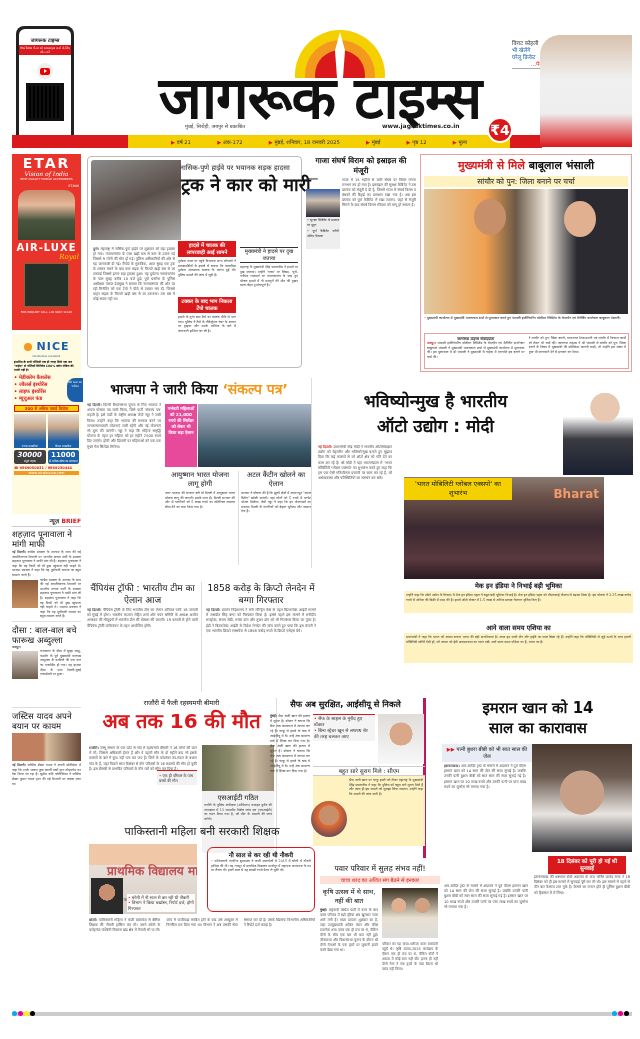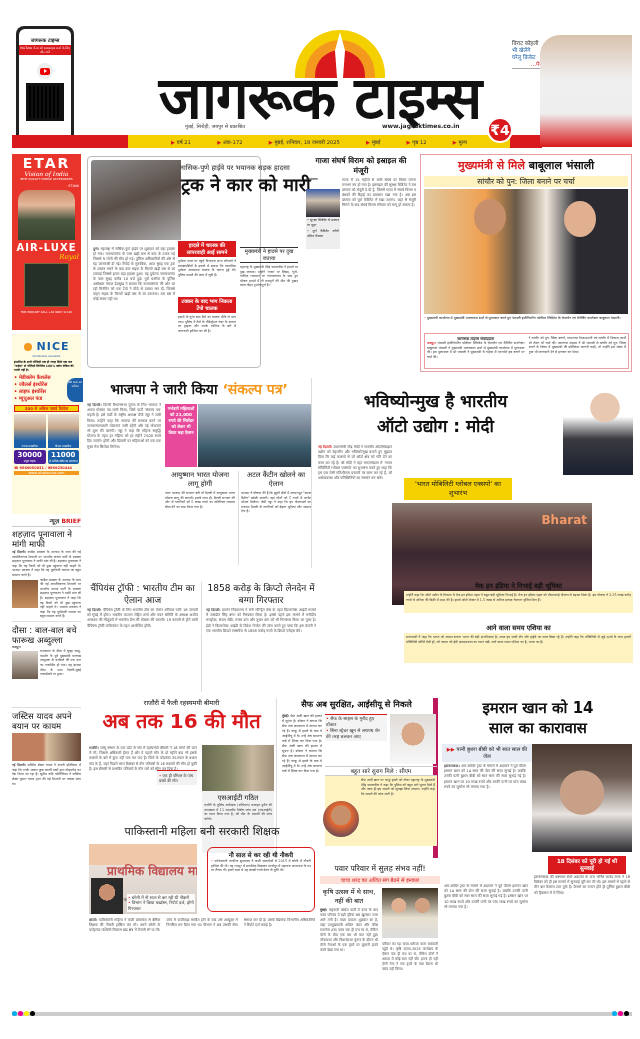--- a/index.html
+++ b/index.html
@@ -96,21 +96,21 @@
   <div style="background:#f5d000;border:1px solid #d9191c;color:#d9191c;font-size:4px;font-weight:bold;text-align:center;margin-top:3px;">300 से अधिक एवार्ड विजेता</div>
   <div style="display:flex;gap:2px;margin-top:2px;">
     <div style="flex:1;height:34px;background:linear-gradient(180deg,#e8e0d5 0,#c9a88a 40%,#1b5fa8 80%);font-size:2.5px;color:#fff;display:flex;align-items:flex-end;justify-content:center;">
         <span>गणपत लाखानिया</span>
       </div>
     <div style="flex:1;height:34px;background:linear-gradient(180deg,#e8e0d5 0,#c9a88a 40%,#1b5fa8 80%);font-size:2.5px;color:#fff;display:flex;align-items:flex-end;justify-content:center;">
         <span>विशाल लाखानिया</span>
       </div>
   </div>
   <div style="display:flex;gap:2px;margin-top:2px;">
-    <div style="flex:1;background:#4c1d95;color:#fff;text-align:center;border-radius:2px;padding:1px;">
+    <div style="flex:1;background:#404040;color:#fff;text-align:center;border-radius:2px;padding:1px;font-style:italic;">
       <div style="font-size:7px;font-weight:bold;">30000</div>
       <div style="font-size:2.8px;">संतुष्ट ग्राहक</div>
     </div>
     <div style="flex:1;background:#1b5fa8;color:#fff;text-align:center;border-radius:2px;padding:1px;">
       <div style="font-size:7px;font-weight:bold;">11000</div>
       <div style="font-size:2.8px;">से अधिक क्लेम का समाधान</div>
     </div>
   </div>
   <div style="font-size:3.5px;color:#d9191c;font-weight:bold;margin-top:2px;">☎ <span>9869050031 / 9869230444</span></div>
   <div style="background:#f39a1e;color:#fff;font-size:3.5px;text-align:center;margin-top:1px;">www.niceinsure.com</div>
@@ -134,21 +134,21 @@
     <div class="tiny" style="height:55px;overflow:hidden;">राजस्थान के दौसा में सुबह जम्मू-कश्मीर के पूर्व मुख्यमंत्री फारूख अब्दुल्ला के काफिले की एक कार का एक्सीडेंट हो गया। यह हादसा दौसा के पास दिल्ली-मुंबई एक्सप्रेसवे पर हुआ।</div>
   </div>
   <div class="sep" style="height:1px;margin:3px 0;"></div>
   <div>
     <div style="font-size:8.5px;line-height:10px;color:#111;">जस्टिस यादव अपने बयान पर कायम</div>
     <div style="width:69px;height:28px;background:linear-gradient(90deg,#c08060 0,#c08060 45%,#d9c0a0 50%,#6a4a3a 100%);margin:2px 0;"></div>
     <div class="tiny" style="height:62px;overflow:hidden;"><b>नई दिल्ली।</b> <span>जस्टिस शेखर यादव ने अपनी प्रतिक्रिया में कहा कि उनके भाषण कुछ स्वार्थी तत्वों द्वारा तोड़मरोड़ कर पेश किया जा रहा है। सुप्रीम कोर्ट कॉलेजियम ने जस्टिस शेखर कुमार यादव द्वारा की गई टिप्पणी पर जवाब मांगा था।</span></div>
   </div>
 </div>
 
-<div class="abs box" style="left:87px;top:156px;width:174px;height:212px;">
+<div class="abs box" style="left:87px;top:156px;width:215px;height:212px;">
   <div class="abs photo" style="left:3px;top:3px;width:90px;height:80px;background:linear-gradient(160deg,#8a8a8a,#5a4e48 50%,#aaa);border-radius:3px 0 0 0;"></div>
   <div class="abs" style="left:92px;top:6px;font-size:7px;color:#222;white-space:nowrap;">नासिक-पुणे हाईवे पर भयानक सड़क हादसा</div>
   <div class="abs hl" style="left:93px;top:17px;width:125px;font-size:18px;line-height:22px;white-space:nowrap;">ट्रक ने कार को मारी</div>
   <div class="abs tiny" style="left:5px;top:90px;width:82px;height:118px;overflow:hidden;font-size:3.6px;line-height:5px;"><b>पुणे।</b> <span>महाराष्ट्र में नासिक-पुणे हाईवे पर शुक्रवार को बड़ा हादसा हो गया। नारायणगांव के पास खड़ी बस से कार के टकरा गई जिससे 9 लोगों की मौत हो गई। पुलिस अधिकारियों की ओर से यह जानकारी दी गई। रिपोर्ट के मुताबिक, आज सुबह एक ट्रक के टक्कर मारने के बाद कार सड़क के किनारे खड़ी बस से जा टकराई जिससे इतना बड़ा हादसा हुआ। यह दुर्घटना नारायणगांव के पास सुबह करीब 10 बजे हुई। पुणे ग्रामीण के पुलिस अधीक्षक पंकज देशमुख ने बताया कि नारायणगांव की ओर जा रही मिनीवैन को एक टेंपो ने पीछे से टक्कर मार दी, जिससे वाहन सड़क के किनारे खड़ी बस से जा टकराया। उस बस में कोई सवार नहीं था।</span></div>
   <div class="abs" style="left:90px;top:84px;width:58px;">
     <div class="redbar" style="font-size:5.2px;line-height:7px;padding:1px;">हादसे में चालक की लापरवाही आई सामने</div>
     <div class="tiny" style="margin-top:2px;height:36px;overflow:hidden;">दुर्घटना स्थल पर पहुंचे विधायक शरद सोनवणे ने प्रत्यक्षदर्शियों के हवाले से बताया कि वास्तविक दुर्घटना आवश्यक चालक के कारण हुई थी। पुलिस मामले की जांच में जुटी है।</div>
   </div>
   <div class="abs" style="left:90px;top:140px;width:58px;">
     <div class="redbar" style="font-size:5.2px;line-height:7px;padding:1px;">टक्कर के बाद भाग निकला टेंपो चालक</div>
@@ -202,21 +202,21 @@
     <div class="hl" style="font-size:7px;line-height:9px;font-weight:normal;">अटल कैंटीन खोलने का ऐलान</div>
     <div class="tiny" style="margin-top:2px;height:60px;overflow:hidden;">भाजपा ने घोषणा की है कि झुग्गी क्षेत्रों में आधारभूत "अटल कैंटीन" खोली जाएंगी। यहां लोगों को 5 रुपये में भरपेट भोजन मिलेगा। जेपी नड्डा ने कहा कि इन योजनाओं का मकसद दिल्ली के नागरिकों को बेहतर सुविधा और सम्मान देना है।</div>
   </div>
 </div>
 
 <div class="abs" style="left:318px;top:380px;width:315px;height:240px;">
   <div class="abs hl" style="left:0;top:35px;width:235px;font-size:17px;line-height:22px;white-space:nowrap;">ऑटो उद्योग : मोदी</div>
   <div class="abs hl" style="left:0;top:10px;width:235px;font-size:17px;line-height:22px;white-space:nowrap;">भविष्योन्मुख है भारतीय</div>
   <div class="abs" style="left:245px;top:5px;width:70px;height:90px;background:radial-gradient(circle at 60% 25%,#e8c8b0 0,#e8c8b0 18%,transparent 19%),linear-gradient(180deg,#fff 0,#fff 35%,#3a3a40 60%,#1a2030 100%);"></div>
   <div class="abs tiny" style="left:0;top:65px;width:74px;height:175px;overflow:hidden;font-size:3.6px;line-height:5.2px;"><b class="red">नई दिल्ली।</b> <span>प्रधानमंत्री नरेंद्र मोदी ने भारतीय ऑटोमोबाइल उद्योग को बेहतरीन और भविष्योन्मुख बताते हुए सुझाव दिया कि कई कारणों से जो ऑटो क्षेत्र को गति देने का काम कर रहे हैं। श्री मोदी ने यहां भारतमंडपम में 'भारत मोबिलिटी ग्लोबल एक्सपो' का शुभारंभ करते हुए कहा कि हम एक ऐसी गतिशीलता प्रणाली पर काम कर रहे हैं, जो अर्थव्यवस्था और परिस्थितियों का समर्थन कर सके।</span></div>
-  <div class="abs" style="left:74px;top:97px;width:200px;height:102px;background:linear-gradient(180deg,#8a7a70 0,#6a5048 20%,#3a2830 50%,#5a3a40 80%,#2a1a20 100%);margin-top:26px;">
+  <div class="abs" style="left:86px;top:97px;width:200px;height:102px;background:linear-gradient(180deg,#8a7a70 0,#6a5048 20%,#3a2830 50%,#5a3a40 80%,#2a1a20 100%);">
     <div style="position:absolute;right:5px;top:10px;font-size:12px;font-weight:bold;color:#f39a6a;">Bharat</div>
   </div>
   <div class="abs" style="left:86px;top:98px;width:108px;background:#f5d000;color:#222;font-size:6.5px;line-height:9px;text-align:center;padding:2px;">'भारत मोबिलिटी ग्लोबल एक्सपो' का शुभारंभ</div>
   <div class="abs" style="left:86px;top:202px;width:229px;">
     <div class="hl" style="font-size:6.5px;line-height:9px;text-align:center;">मेक इन इंडिया ने निभाई बड़ी भूमिका</div>
     <div class="tiny" style="background:#fdf2c0;padding:2px;height:22px;overflow:hidden;">उन्होंने कहा कि ऑटो उद्योग के विकास में मेक इन इंडिया पहल ने बहुत बड़ी भूमिका निभाई है। मेक इन इंडिया पहल को पीएलआई योजना से बढ़ावा मिला है। इस योजना ने 2.25 लाख करोड़ रुपये से अधिक की बिक्री में मदद की है। इससे ऑटो सेक्टर में 1.5 लाख से अधिक प्रत्यक्ष रोजगार सृजित किए हैं।</div>
   </div>
 </div>
 <div class="abs" style="left:404px;top:624px;width:229px;">
   <div class="hl" style="font-size:6.5px;line-height:9px;">आने वाला समय एशिया का</div>
@@ -237,21 +237,21 @@
   <div class="hl red" style="font-size:20px;line-height:26px;color:#d9191c;">अब तक 16 की मौत</div>
   <div class="abs tiny" style="left:2px;top:48px;width:108px;height:105px;overflow:hidden;font-size:3.6px;line-height:5.2px;"><b>राजौरी।</b> <span>जम्मू संभाग के एक छोटे से गांव में रहस्यमयी बीमारी ने 16 लोगों की जान ले ली, जिससे अधिकारी हैरान हैं और वे पहली मौत के दो महीने बाद भी इसके कारणों के बारे में कुछ नहीं पता कर पाए हैं। जिले के कोटरंका उप-मंडल के बधाल गांव के हैं, जहां पिछले साल दिसंबर से तीन परिवारों के 16 सदस्यों की मौत हो चुकी है। इस बीमारी से प्रभावित परिवारों के तीन घरों को सील कर दिया है।</span></div>
   <div class="abs" style="left:70px;top:72px;width:40px;background:#f2f2f2;border-top:1px solid #d9191c;padding:2px;font-size:3.8px;line-height:5px;"><span style="color:#d9191c">• </span><span>एक ही परिवार के पांच बच्चों की मौत</span></div>
   <div class="abs" style="left:115px;top:47px;width:72px;height:46px;background:linear-gradient(90deg,#6a6a50 0,#8a8a6a 40%,#c8b8a0 70%,#a0907a 100%);"></div>
   <div class="abs" style="left:115px;top:93px;width:72px;height:62px;background:#f2f2f2;padding:2px;">
     <div class="hl" style="font-size:7px;line-height:10px;font-weight:normal;">एसआईटी गठित</div>
     <div class="tiny">राजौरी के पुलिस अधीक्षक (अभियान) वजाहत हुसैन की अध्यक्षता में 11 सदस्यीय विशेष जांच दल (एसआईटी) का गठन किया गया है, जो मौत के मामलों की जांच करेगी।</div>
   </div>
 </div>
 
-<div class="abs" style="left:280px;top:698px;width:158px;height:160px;border-right:5px solid #be185d;">
+<div class="abs" style="left:268px;top:698px;width:158px;height:160px;border-right:3px solid #be185d;">
   <div class="hl" style="font-size:8.2px;line-height:13px;white-space:nowrap;">सैफ अब सुरक्षित, आईसीयू से निकले</div>
   <div class="abs tiny" style="left:2px;top:16px;width:40px;height:140px;overflow:hidden;font-size:3.4px;line-height:5px;"><b>मुंबई।</b> <span>सैफ अली खान की हालत में सुधार है। डॉक्टर ने बताया कि सैफ अब अस्पताल में आराम कर रहे हैं। चाकू से हमले के बाद वे आईसीयू में थे। उन्हें अब सामान्य वार्ड में शिफ्ट कर दिया गया है।</span> <span>सैफ अली खान की हालत में सुधार है। डॉक्टर ने बताया कि सैफ अब अस्पताल में आराम कर रहे हैं। चाकू से हमले के बाद वे आईसीयू में थे। उन्हें अब सामान्य वार्ड में शिफ्ट कर दिया गया है।</span></div>
   <div class="abs" style="left:45px;top:16px;width:62px;border-top:1px solid #d9191c;background:#f4f4f4;padding:1px;">
     <div class="bullet" style="font-size:4.6px;line-height:6px;">सैफ के साहस के मुरीद हुए डॉक्टर</div>
     <div class="bullet" style="font-size:4.6px;line-height:6px;">बिना स्ट्रेचर खून से लथपथ शेर की तरह चलकर आए</div>
   </div>
   <div class="abs" style="left:110px;top:16px;width:46px;height:50px;background:radial-gradient(circle at 50% 40%,#d8a888 0,#d8a888 30%,transparent 31%),linear-gradient(180deg,#e0dcd8,#f8f8f8);"></div>
   <div class="abs" style="left:45px;top:68px;width:112px;">
     <div class="hl" style="font-size:5.8px;line-height:8px;font-weight:normal;border-top:1px solid #ccc;border-bottom:1px solid #ccc;">बहुत सारे सुराग मिले : सीएम</div>
     <div class="tiny" style="background:#fdf2c0;padding:2px 2px 2px 36px;height:70px;overflow:hidden;">सैफ अली खान पर चाकू हमले को लेकर महाराष्ट्र के मुख्यमंत्री देवेंद्र फडणवीस ने कहा कि पुलिस को बहुत सारे सुराग मिले हैं और जल्द ही इस मामले को सुलझा लिया जाएगा। उन्होंने कहा कि मामले की जांच जारी है।</div>

